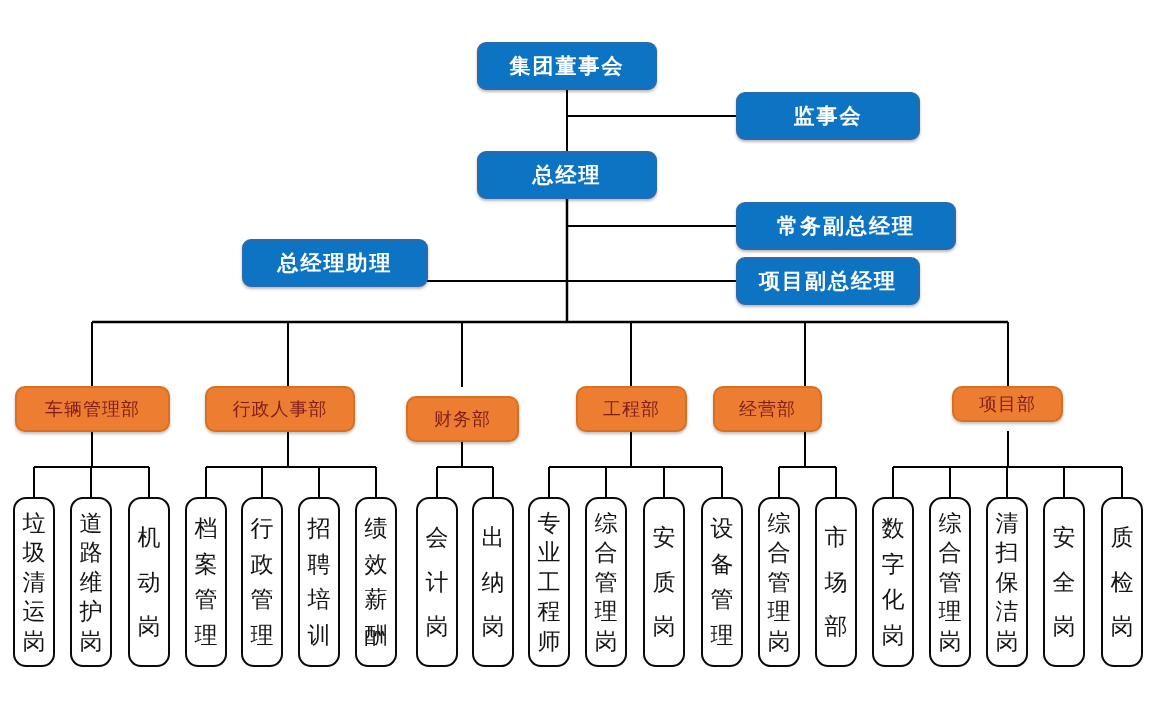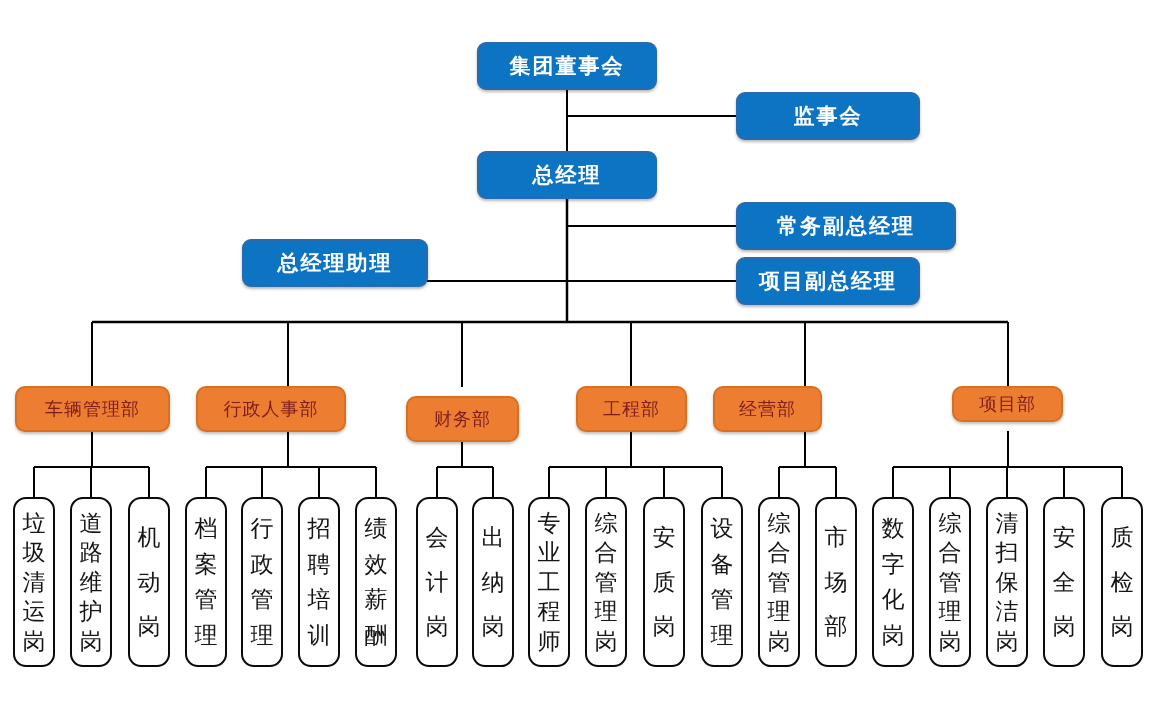--- a/index.html
+++ b/index.html
@@ -130,21 +130,21 @@
   </svg>
 
   <div class="node exec" style="left:477px;top:42px;width:180px;height:48px">集团董事会</div>
   <div class="node exec" style="left:736px;top:92px;width:184px;height:48px">监事会</div>
   <div class="node exec" style="left:477px;top:151px;width:180px;height:48px">总经理</div>
   <div class="node exec" style="left:736px;top:202px;width:220px;height:48px">常务副总经理</div>
   <div class="node exec" style="left:242px;top:239px;width:186px;height:48px">总经理助理</div>
   <div class="node exec" style="left:736px;top:257px;width:184px;height:48px">项目副总经理</div>
 
   <div class="node dept" style="left:15px;top:386px;width:155px;height:46px">车辆管理部</div>
-  <div class="node dept" style="left:196px;top:386px;width:150px;height:46px">行政人事部</div>
+  <div class="node dept" style="left:205px;top:386px;width:150px;height:46px">行政人事部</div>
   <div class="node dept" style="left:406px;top:396px;width:113px;height:46px">财务部</div>
   <div class="node dept" style="left:576px;top:386px;width:111px;height:46px">工程部</div>
   <div class="node dept" style="left:713px;top:386px;width:109px;height:46px">经营部</div>
   <div class="node dept" style="left:952px;top:386px;width:111px;height:36px">项目部</div>
 
   <div class="node pos" style="left:13px">
       <span>垃</span>
       <span>圾</span>
       <span>清</span>
       <span>运</span>

